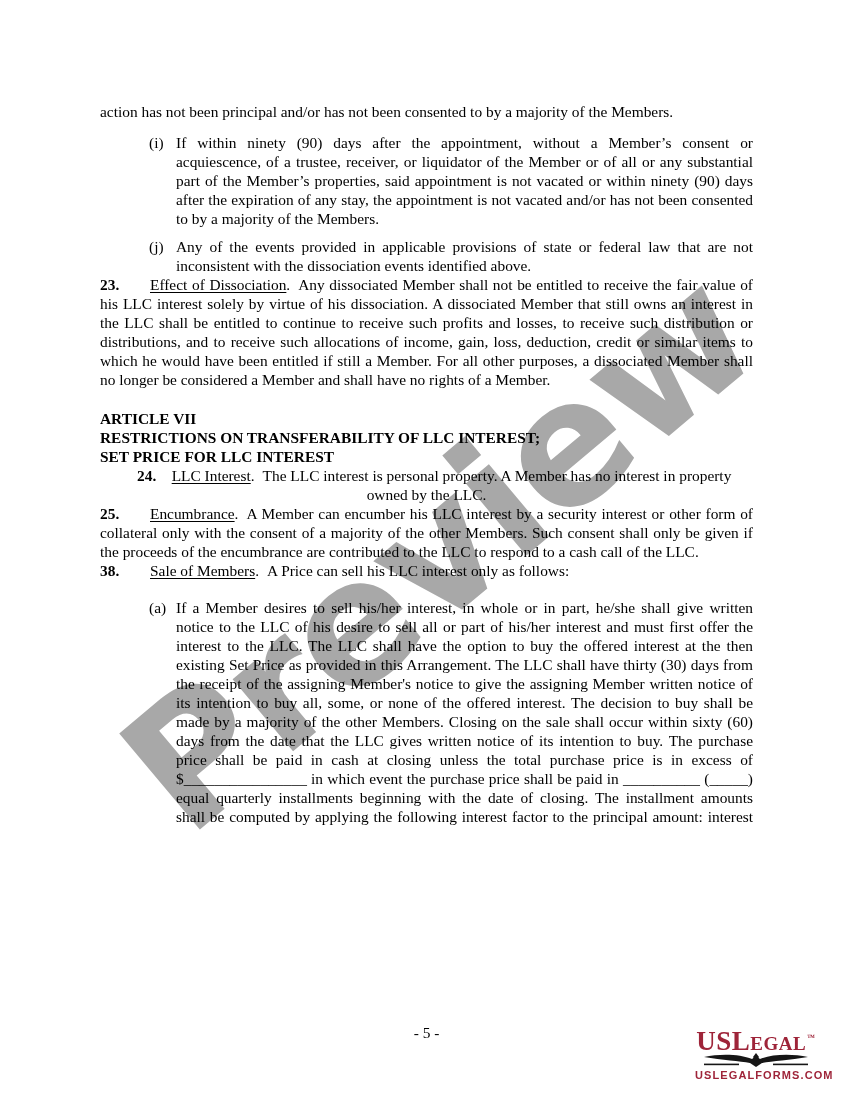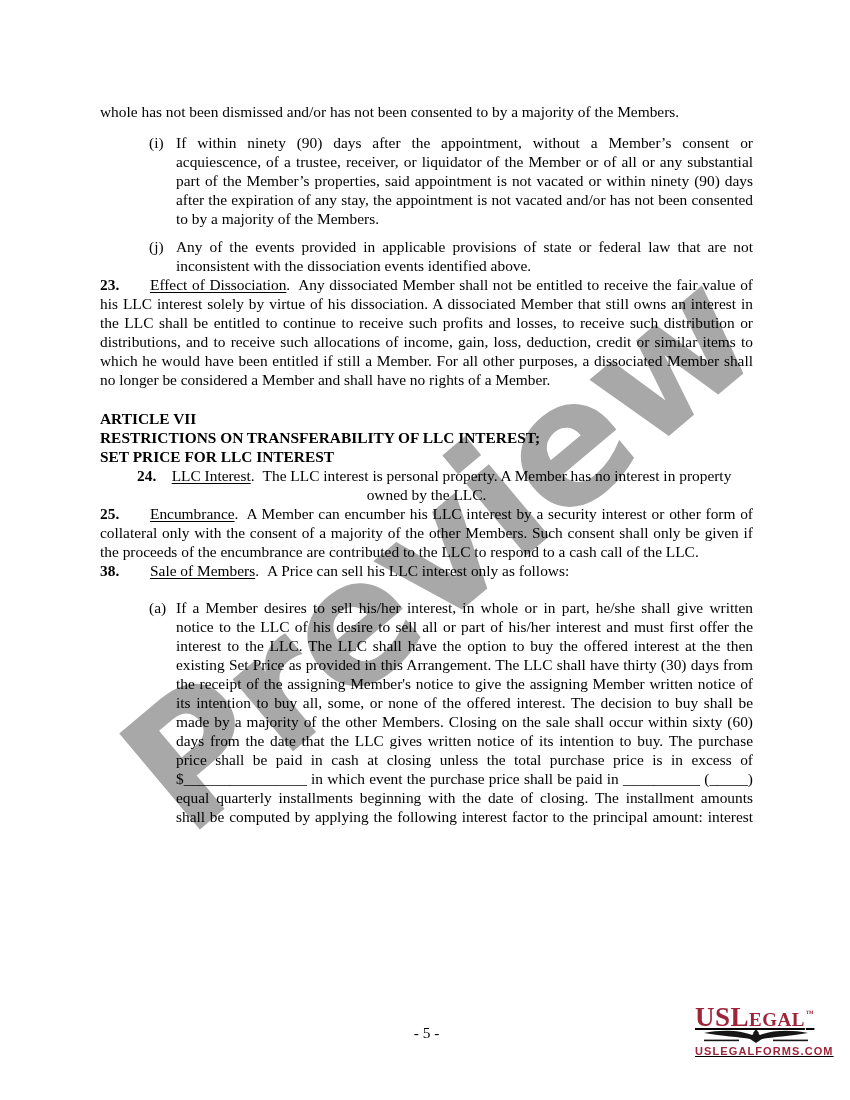--- a/index.html
+++ b/index.html
@@ -32,42 +32,42 @@
   .heading{font-weight:700;}
   .lastjust{text-align-last:justify;}
   .mt9{margin-top:9px;}  .mt12{margin-top:12px;} .mt17{margin-top:17px;}
   .mt18{margin-top:18px;} .mt20{margin-top:20px;} .mt22{margin-top:22px;}
   .mt27{margin-top:27px;}
   
   .pagenum{
     position:absolute;left:100px;top:1024px;width:653px;z-index:1;
     text-align:center;font-size:15.4px;
   }
-  .logo{position:absolute;left:695px;top:1003px;width:122px;text-align:left;z-index:1;text-decoration:underline;}
+  .logo{position:absolute;left:695px;top:1027px;width:122px;text-align:center;z-index:1;}
   .brand{
     font-family:"Liberation Serif",serif;font-variant:small-caps;font-weight:700;
     font-size:27px;line-height:1.05;color:#9e2439;letter-spacing:.5px;white-space:nowrap;
   }
   .tm{font-variant:normal;font-size:8px;vertical-align:super;color:#9e2439;margin-left:1px;font-weight:700;}
   .eagle{display:block;margin:-2px auto 0 auto;}
   .site{
     font-family:"Liberation Sans",sans-serif;font-weight:700;font-size:11px;
     letter-spacing:1.1px;color:#9e2439;margin-top:1px;white-space:nowrap;
   }
 </style>
 </head>
 <body>
 
 <div class="page">
 
   <div class="watermark">Preview</div>
 
   <div class="content">
 
-    <p class="jp indent">whole has not been dismissed and/or has not been consented to by a majority of the Members.</p>
+    <p class="jp indent">action has not been principal and/or has not been consented to by a majority of the Members.</p>
 
     <div class="item mt12">
         <span class="lab">(i)</span>
         <p>If within ninety (90) days after the appointment, without a Member’s consent or acquiescence, of a trustee, receiver, or liquidator of the Member or of all or any substantial part of the Member’s properties, said appointment is not vacated or within ninety (90) days after the expiration of any stay, the appointment is not vacated and/or has not been consented to by a majority of the Members.</p>
       </div>
 
     <div class="item mt9">
         <span class="lab">(j)</span>
         <p>Any of the events provided in applicable provisions of state or federal law that are not inconsistent with the dissociation events identified above.</p>
       </div>

